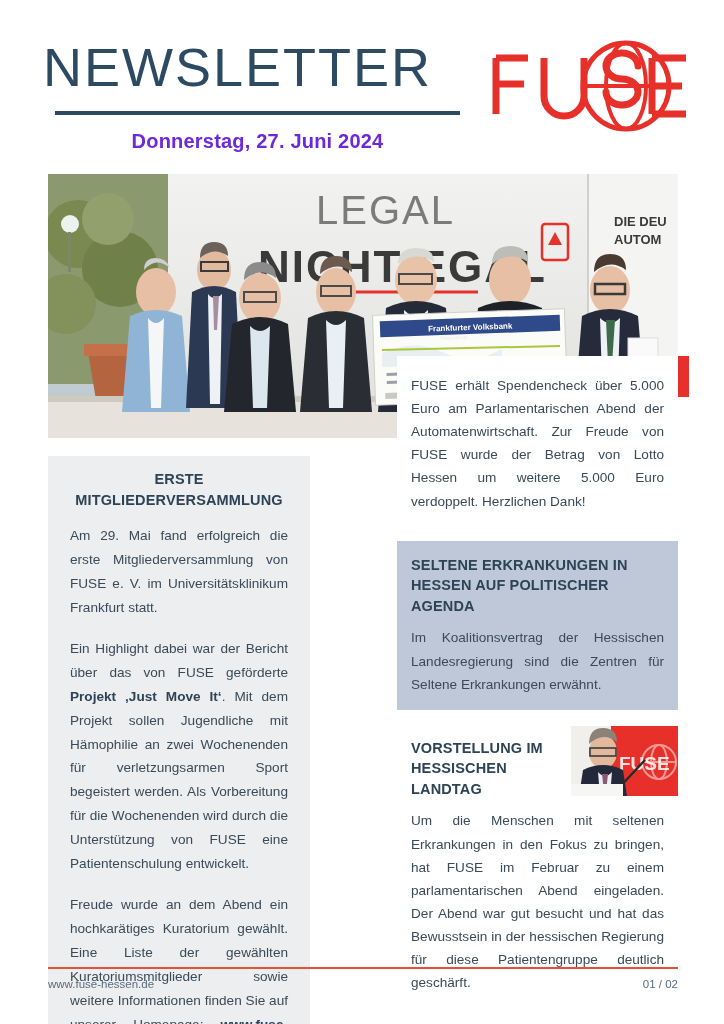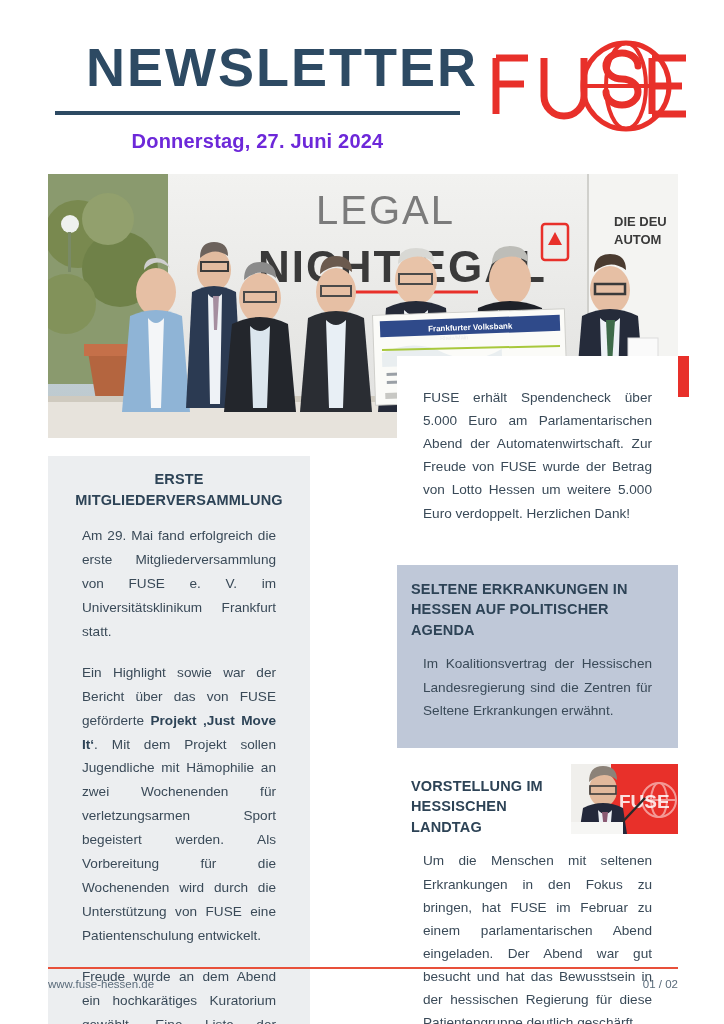--- a/index.html
+++ b/index.html
@@ -9,24 +9,24 @@
     font-family:"Liberation Sans",sans-serif;
     color:#2d4356;
     overflow:hidden;
     position:relative;
   }
   .page{position:absolute;inset:0;}
 
   
   .header{position:absolute;left:0;top:0;width:724px;height:170px;}
   .nl-title{
-    position:absolute;left:58px;top:40px;width:420px;
-    font-size:54px;font-weight:bold;letter-spacing:2.0px;
+    position:absolute;left:43px;top:40px;width:420px;
+    font-size:54px;font-weight:normal;letter-spacing:2.0px;
     color:#2d4a63;line-height:1;
-    text-align:right;
+    text-align:left;
   }
   .nl-rule{
     position:absolute;left:55px;top:111px;width:405px;height:4px;
     background:#2d4a63;
   }
   .nl-date{
     position:absolute;left:55px;top:130px;width:405px;
     text-align:center;font-size:20px;font-weight:bold;
     color:#6d28d9;letter-spacing:.2px;
   }
@@ -62,21 +62,21 @@
     position:relative;background:#ffffff;
     padding:14px 14px 0 14px;width:253px;margin-top:14px;
   }
 
   h3.hd{
     margin:0 0 10px 0;font-size:14.5px;font-weight:bold;
     line-height:1.42;color:#2d4356;letter-spacing:.15px;
   }
   h3.hd.center{text-align:left;}
   .blk-txt{
-    margin:12px;font-size:13.6px;line-height:1.70;
+    margin:0;font-size:13.6px;line-height:1.70;
     text-align:justify;color:#3a4a58;
   }
   .blk-txt + .blk-txt{margin-top:13px;}
 
   
   .vorstellung{position:relative;}
   .vorstellung .hd{width:150px;}
   .portrait{
     position:absolute;right:0;top:2px;width:107px;height:70px;
     overflow:hidden;
@@ -322,21 +322,21 @@
     </div>
 
   </div>
 
   <div class="lc">
     <h3 class="hd">
       <span>ERSTE</span><br>
       <span>MITGLIEDERVERSAMMLUNG</span>
     </h3>
     <p class="blk-txt">Am 29. Mai fand erfolgreich die erste Mitgliederversammlung von FUSE e. V. im Universitätsklinikum Frankfurt statt.</p>
-    <p class="blk-txt"><span>Ein Highlight sowie war der Bericht über das von FUSE geförderte </span><b class="bold">Projekt ‚Just Move It‘</b><span>. Mit dem Projekt sollen Jugendliche mit Hämophilie an zwei Wochenenden für verletzungsarmen Sport begeistert werden. Als Vorbereitung für die Wochenenden wird durch die Unterstützung von FUSE eine Patientenschulung entwickelt.</span></p>
+    <p class="blk-txt"><span>Ein Highlight dabei war der Bericht über das von FUSE geförderte </span><b class="bold">Projekt ‚Just Move It‘</b><span>. Mit dem Projekt sollen Jugendliche mit Hämophilie an zwei Wochenenden für verletzungsarmen Sport begeistert werden. Als Vorbereitung für die Wochenenden wird durch die Unterstützung von FUSE eine Patientenschulung entwickelt.</span></p>
     <p class="blk-txt"><span>Freude wurde an dem Abend ein hochkarätiges Kuratorium gewählt. Eine Liste der gewählten Kuratoriumsmitglieder sowie weitere Informationen finden Sie auf unserer Homepage: </span><b class="bold">www.fuse-hessen.de</b><span>.</span></p>
   </div>
 
   <div class="footer-rule"></div>
   <div class="footer">
     <span>www.fuse-hessen.de</span>
     <span>01 / 02</span>
   </div>
 
 </div>

